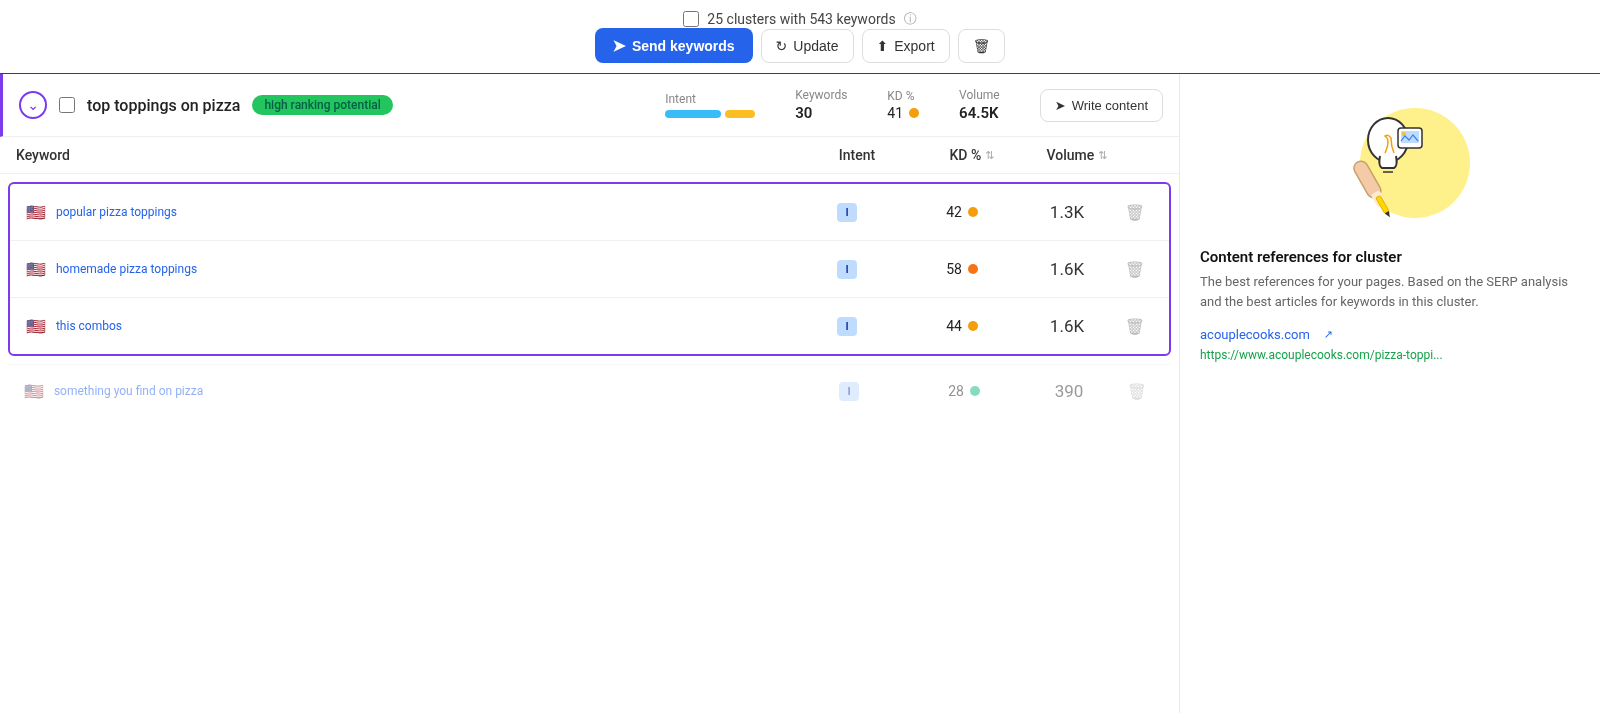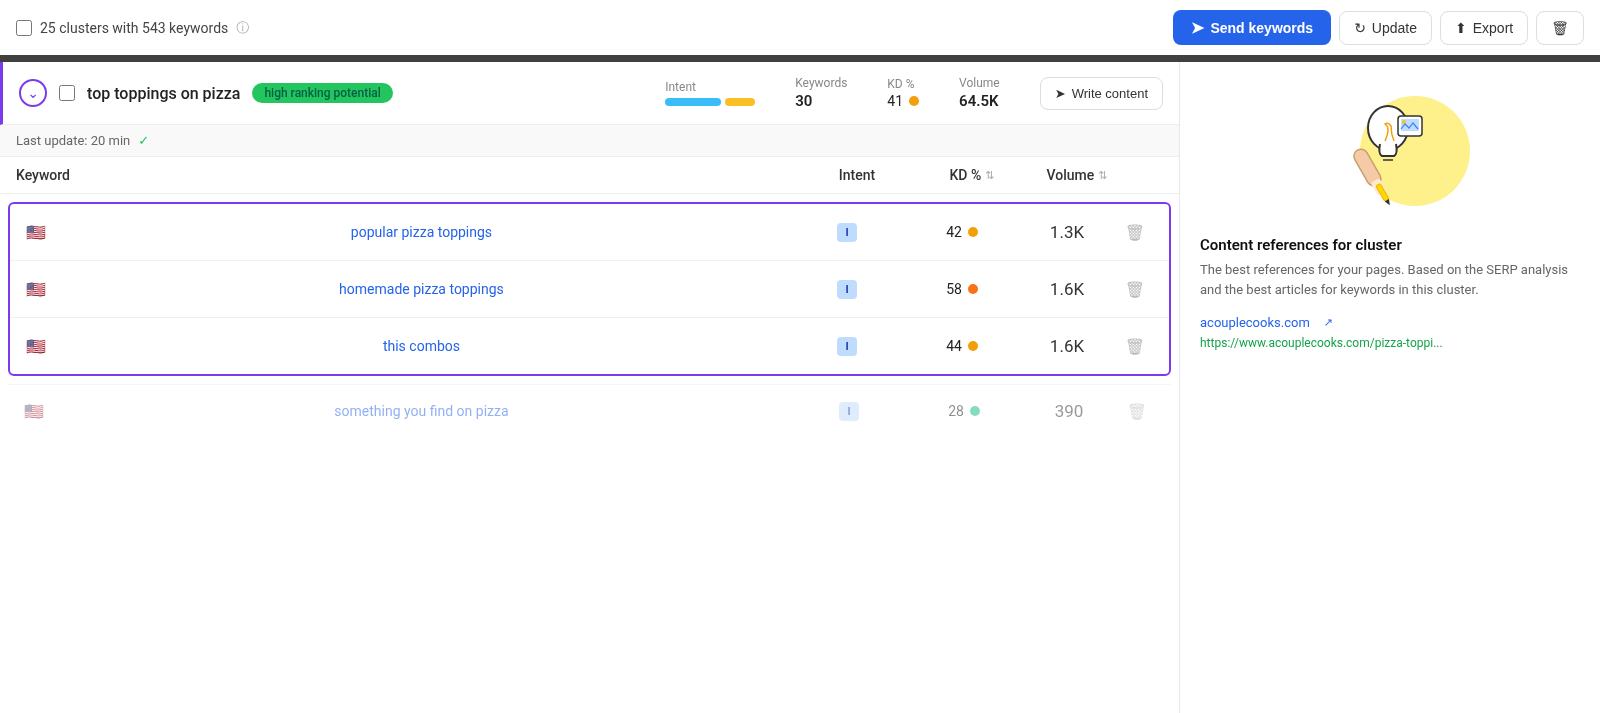--- a/index.html
+++ b/index.html
@@ -1,21 +1,22 @@
 <!DOCTYPE html>
 <html><head>
   <meta charset="utf-8">
   <style>
     * { box-sizing: border-box; margin: 0; padding: 0; }
     body { font-family: -apple-system, BlinkMacSystemFont, 'Segoe UI', Roboto, sans-serif; background: #fff; color: #222; font-size: 14px; }
 
     .top-bar {
       display: flex; align-items: center; justify-content: space-between;
-      padding: 10px 16px; border-bottom: 7px solid #404040;
+      padding: 10px 16px; border-bottom: 1px solid #404040;
       background: #fff;
+      flex-direction: column;
     }
     .top-bar-left { display: flex; align-items: center; gap: 8px; color: #444; font-size: 14px; }
     .top-bar-left input[type=checkbox] { width: 16px; height: 16px; }
     .info-icon { color: #aaa; font-size: 13px; cursor: pointer; }
     .top-bar-right { display: flex; align-items: center; gap: 8px; }
 
     .btn-send {
       background: #2563eb; color: #fff; border: none; border-radius: 8px;
       padding: 8px 18px; font-size: 14px; font-weight: 600; cursor: pointer;
       display: flex; align-items: center; gap: 6px;
@@ -97,21 +98,21 @@
       border: 2px solid #7c3aed; margin: 8px 8px; border-radius: 6px;
       overflow: hidden;
     }
     .keyword-row {
       display: flex; align-items: center;
       padding: 18px 16px; border-bottom: 1px solid #f0f0f0;
       gap: 0;
     }
     .keyword-row:last-child { border-bottom: none; }
     .kw-flag { margin-right: 10px; font-size: 16px; flex-shrink: 0; }
-    .kw-name { flex: 1; color: #2563eb; text-decoration: none; font-size: 14px; cursor: pointer; text-align: center; }
+    .kw-name { flex: 1; color: #2563eb; text-decoration: none; font-size: 12px; cursor: pointer; }
     .kw-intent { width: 120px; display: flex; justify-content: center; }
     .intent-badge {
       background: #bfdbfe; color: #1e40af; font-size: 11px; font-weight: 700;
       padding: 3px 8px; border-radius: 4px;
     }
     .kw-kd { width: 110px; text-align: center; display: flex; align-items: center; justify-content: center; gap: 6px; font-size: 14px; }
     .kw-volume { width: 100px; text-align: center; font-size: 17px; color: #333; }
     .kw-delete { width: 36px; display: flex; justify-content: center; color: #bbb; cursor: pointer; font-size: 16px; }
 
     
@@ -200,24 +201,20 @@
           <span class="meta-label">Volume</span>
           <span class="meta-value">64.5K</span>
         </div>
         <button class="btn-write">
           <span>➤</span>
           <span>Write content</span>
         </button>
       </div>
     </div>
 
-    <div class="last-update-bar">
-      <span>Last update: 20 min</span>
-      <span class="check-green">✓</span>
-    </div>
 
     <div class="table-header">
       <div class="col-keyword">Keyword</div>
       <div class="col-intent">Intent</div>
       <div class="col-kd">
         <span>KD %</span>
         <span class="filter-icon">⇅</span>
       </div>
       <div class="col-volume">
         <span>Volume</span>

